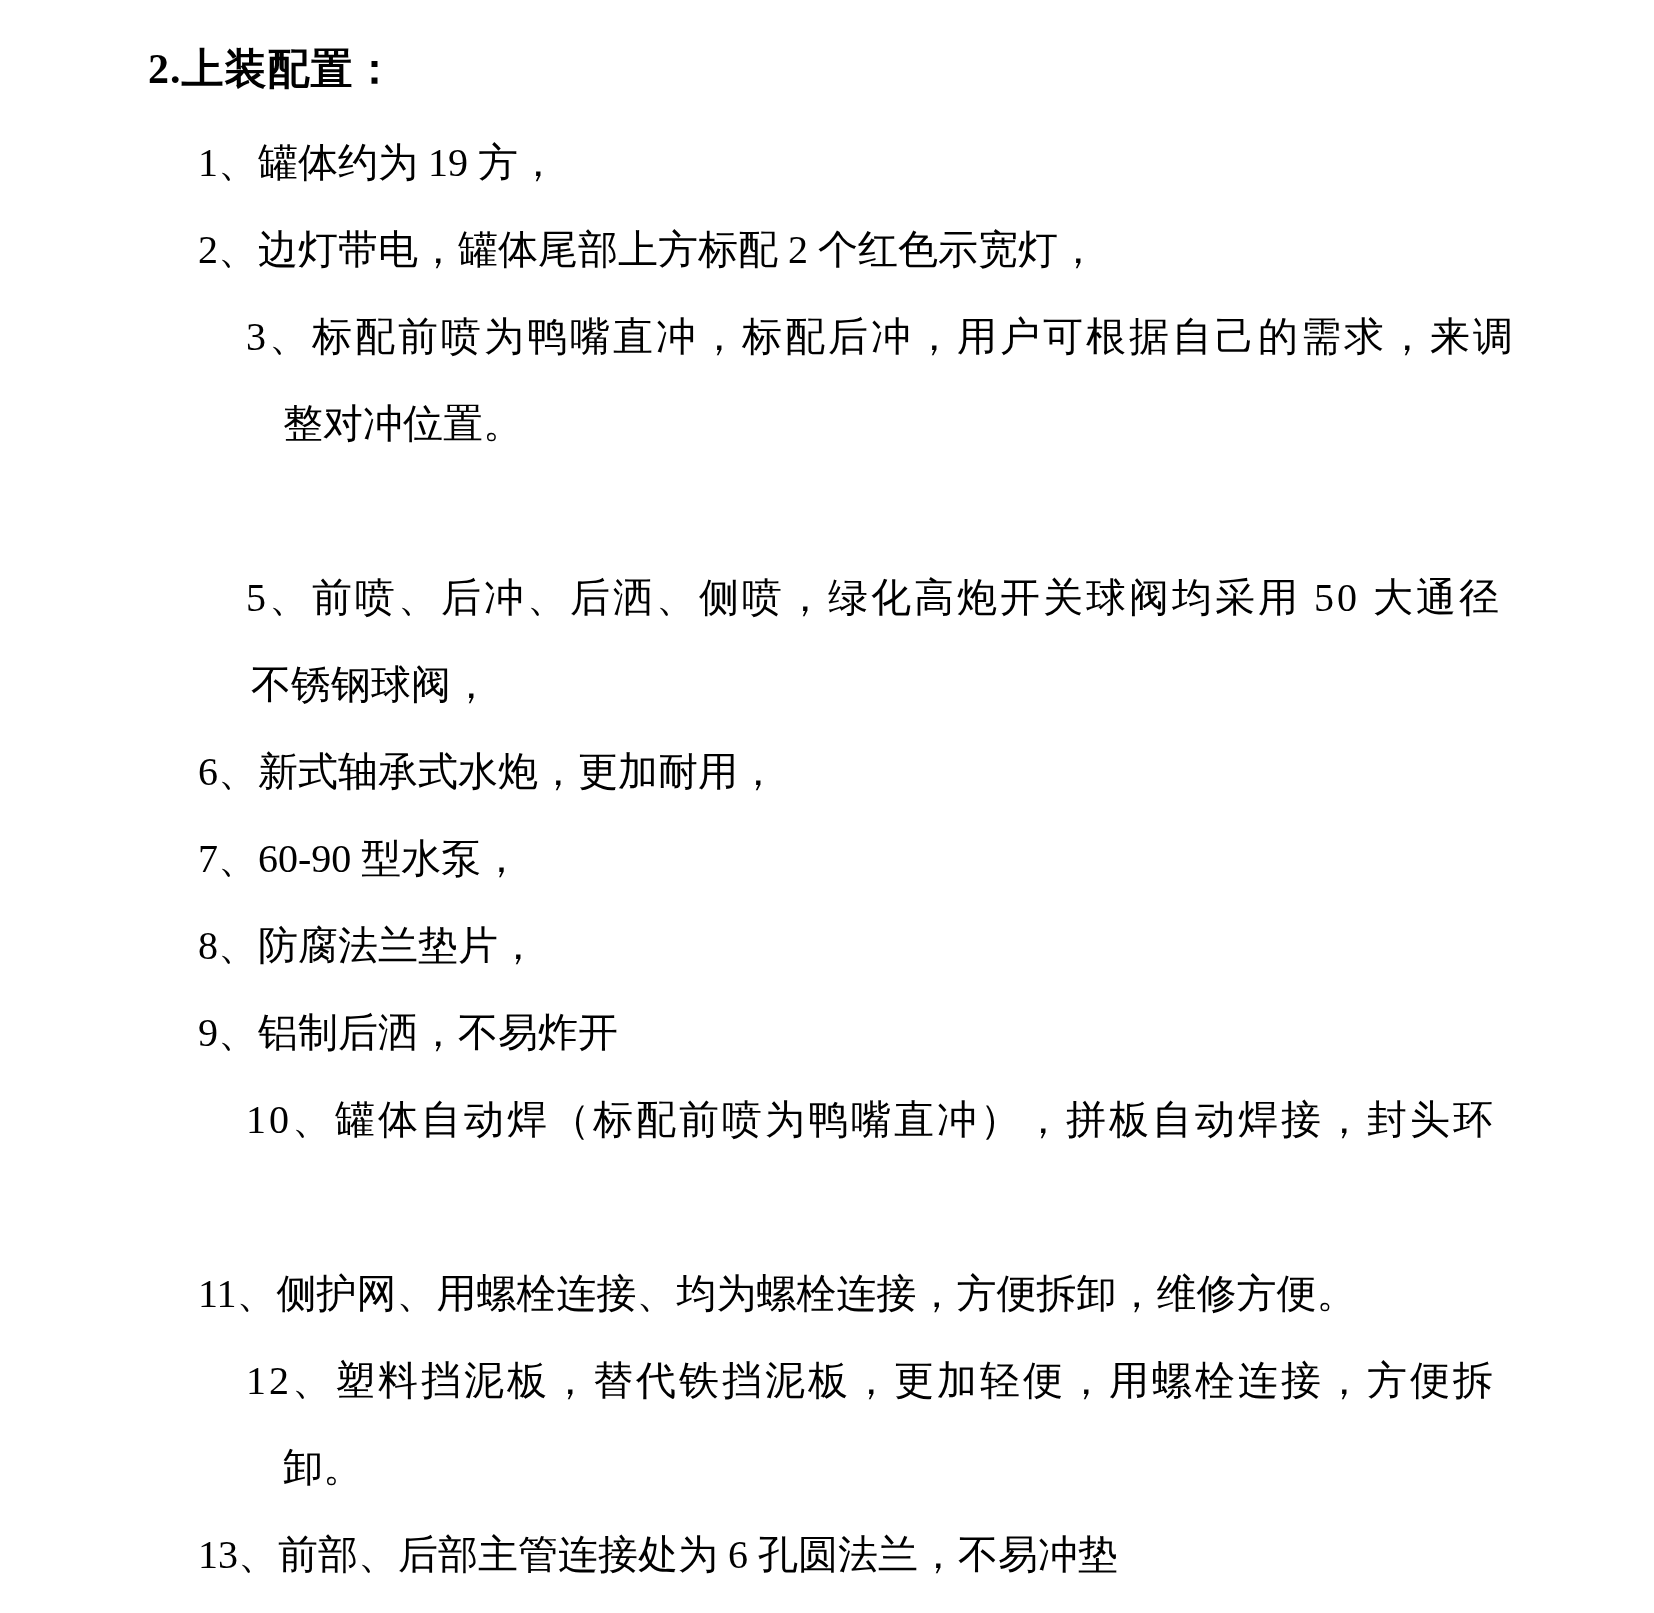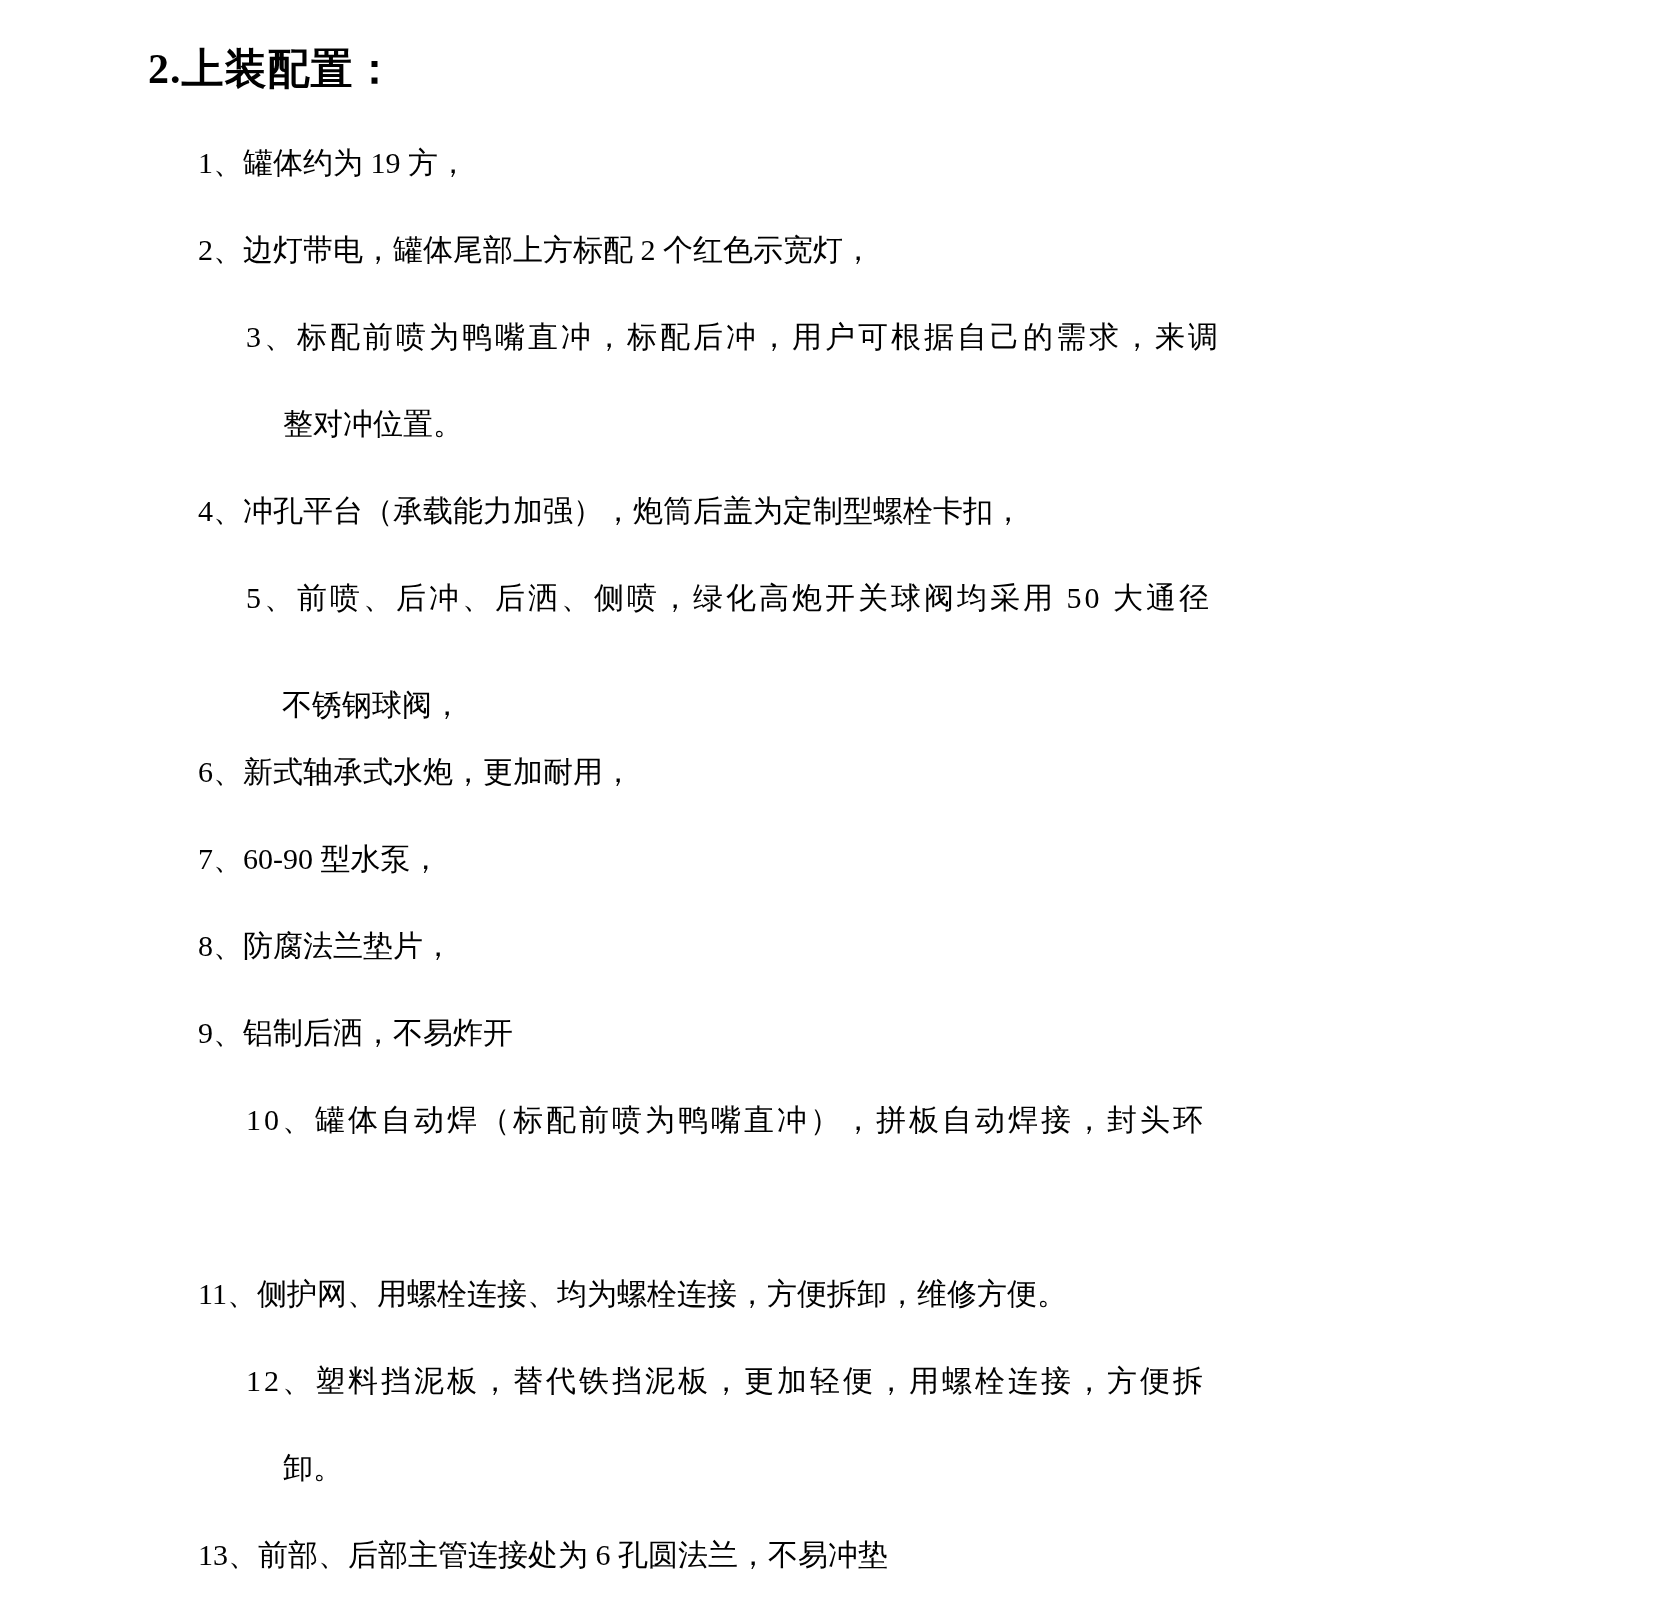--- a/index.html
+++ b/index.html
@@ -21,35 +21,35 @@
     left: 148px;
     top: 44px;
     font-size: 42px;
     font-weight: bold;
     line-height: 50px;
     white-space: nowrap;
     letter-spacing: 1px;
   }
   .line {
     position: absolute;
-    font-size: 30px;
+    font-size: 40px;
     line-height: 50px;
     white-space: nowrap;
   }
   .num-line { left: 198px; }
   .cont-a { left: 283px; }   
   .cont-b { left: 251px; }   
   .wide { letter-spacing: 3px; margin-left: 48px; } 
   .t138  { top: 138px; }
   .t225  { top: 225px; }
   .t312  { top: 312px; }
   .t399  { top: 399px; }
   .t486  { top: 486px; }
   .t573  { top: 573px; }
-  .t660  { top: 680px; margin-left: 31px; }
+  .t660  { top: 660px; }
   .t747  { top: 747px; }
   .t834  { top: 834px; }
   .t921  { top: 921px; }
   .t1008 { top: 1008px; }
   .t1095 { top: 1095px; }
   .t1182 { top: 1182px; }
   .t1269 { top: 1269px; }
   .t1356 { top: 1356px; }
   .t1443 { top: 1443px; }
   .t1530 { top: 1530px; }
@@ -61,21 +61,20 @@
 
   <div class="heading">2.上装配置：</div>
 
   <div class="line num-line t138"><span>1、</span><span>罐体约为 19 方，</span></div>
 
   <div class="line num-line t225"><span>2、</span><span>边灯带电，罐体尾部上方标配 2 个红色示宽灯，</span></div>
 
   <div class="line num-line t312 wide"><span>3、</span><span>标配前喷为鸭嘴直冲，标配后冲，用户可根据自己的需求，来调</span></div>
   <div class="line cont-a t399">整对冲位置。</div>
 
-  <div class="line num-line t486"><span>4、</span><span>冲孔平台（承载能力加强），炮筒后盖为定制型螺栓卡扣，</span></div>
 
   <div class="line num-line t573 wide"><span>5、</span><span>前喷、后冲、后洒、侧喷，绿化高炮开关球阀均采用 50 大通径</span></div>
   <div class="line cont-b t660">不锈钢球阀，</div>
 
   <div class="line num-line t747"><span>6、</span><span>新式轴承式水炮，更加耐用，</span></div>
 
   <div class="line num-line t834"><span>7、</span><span>60-90 型水泵，</span></div>
 
   <div class="line num-line t921"><span>8、</span><span>防腐法兰垫片，</span></div>
 

